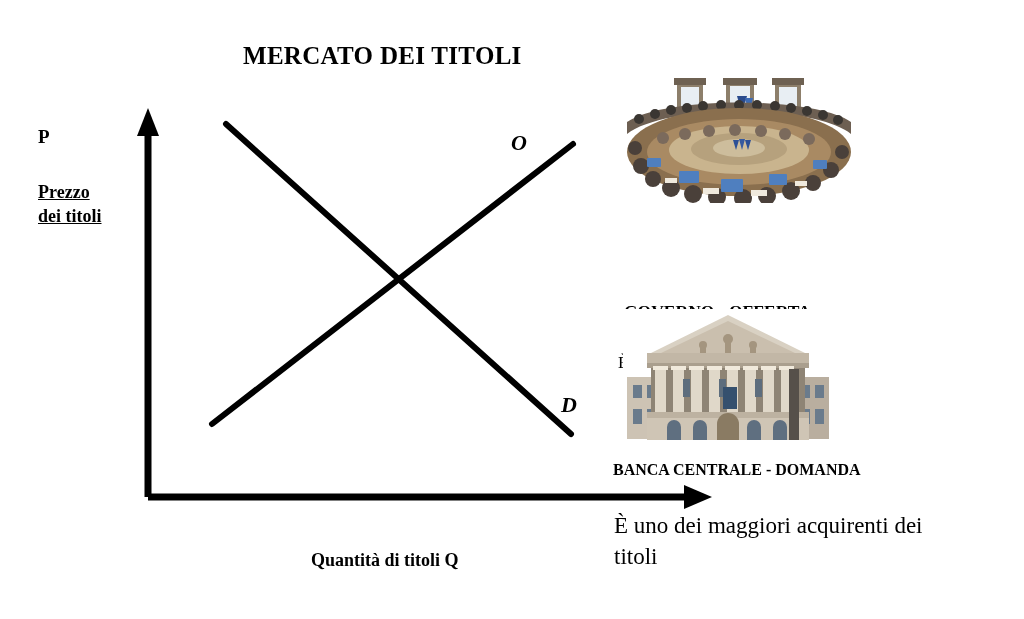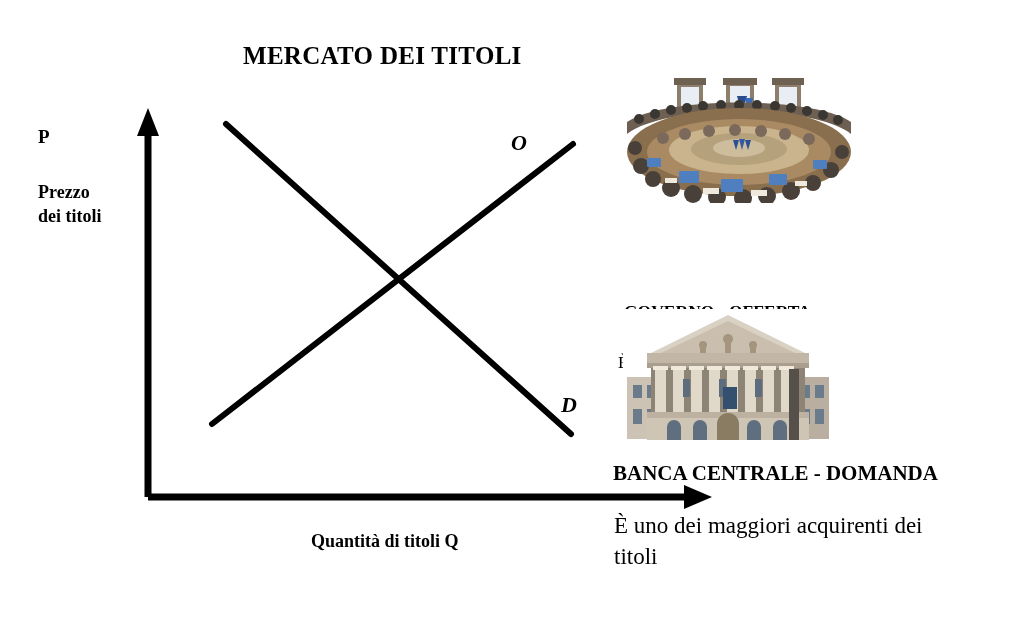--- a/index.html
+++ b/index.html
@@ -50,25 +50,26 @@
   }
   .label-p {
     left: 38px;
     top: 126px;
   }
   .label-prezzo {
     left: 38px;
     top: 180px;
     line-height: 1.35;
     font-size: 18px;
+    text-decoration: underline;
   }
   .label-prezzo span { display: block; }
   .label-quantita {
     left: 311px;
-    top: 531px;
+    top: 550px;
     font-size: 18px;
   }
 
   
   .curve-letter {
     position: absolute;
     font-weight: bold;
     font-style: italic;
     font-size: 22px;
   }
@@ -113,21 +114,21 @@
     left: 13px;
     top: 231px;
     width: 210px;
     height: 135px;
   }
   .caption-banca {
     position: absolute;
     left: 3px;
     top: 383px;
     font-weight: bold;
-    font-size: 21px;
+    font-size: 16px;
     white-space: nowrap;
   }
   .note-acquirenti {
     position: absolute;
     left: 4px;
     top: 432px;
     width: 352px;
     font-size: 23px;
     line-height: 1.35;
   }

